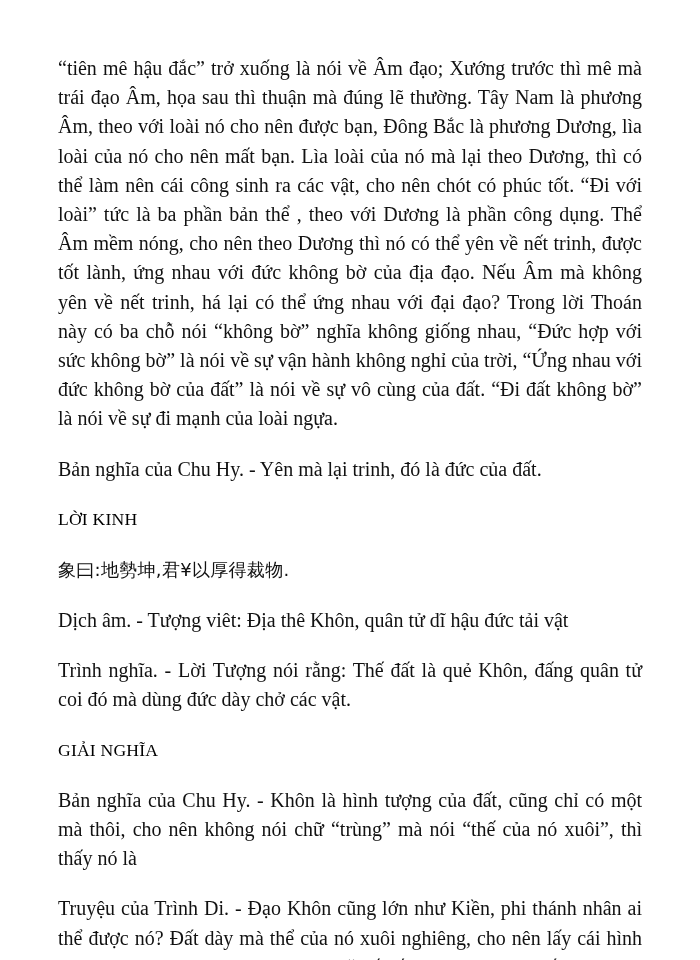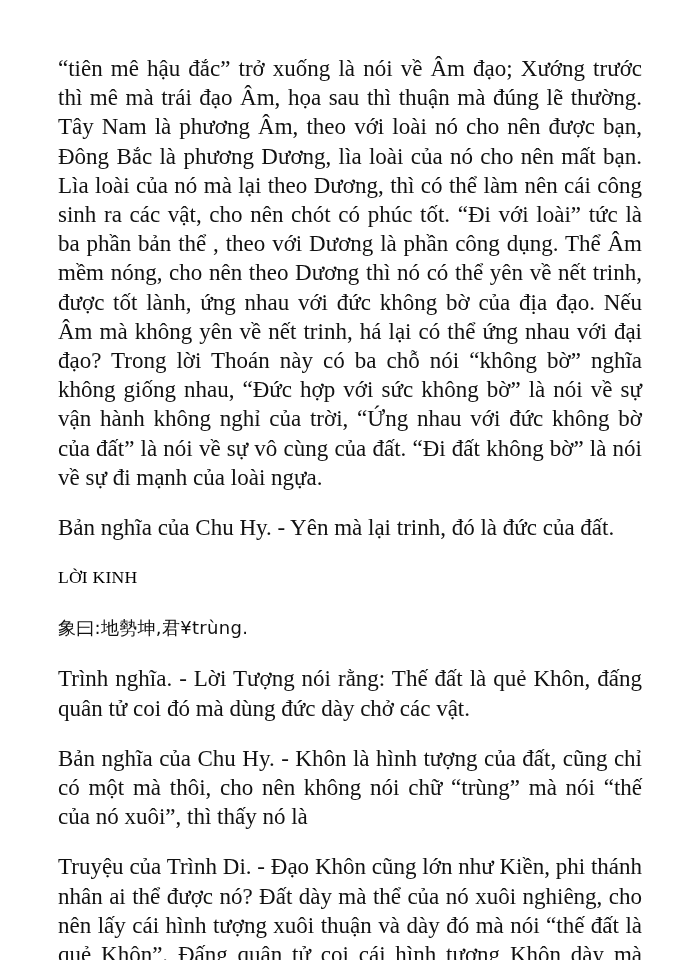--- a/index.html
+++ b/index.html
@@ -16,21 +16,21 @@
   }
   .page {
     position: relative;
     width: 700px;
     height: 960px;
     background: #ffffff;
     box-sizing: border-box;
     padding: 54px 58px 0 58px;
   }
   .body-text {
-    font-size: 23px;
+    font-size: 20px;
     line-height: 29.2px;
     text-align: justify;
     text-justify: inter-word;
     margin: 0;
     color: #111111;
   }
   .para {
     margin: 0 0 21px 0;
   }
   .heading {
@@ -60,23 +60,25 @@
 <body>
 
 <div class="page">
 
   <p class="body-text para">“tiên mê hậu đắc” trở xuống là nói về Âm đạo; Xướng trước thì mê mà trái đạo Âm, họa sau thì thuận mà đúng lẽ thường. Tây Nam là phương Âm, theo với loài nó cho nên được bạn, Đông Bắc là phương Dương, lìa loài của nó cho nên mất bạn. Lìa loài của nó mà lại theo Dương, thì có thể làm nên cái công sinh ra các vật, cho nên chót có phúc tốt. “Đi với loài” tức là ba phần bản thể , theo với Dương là phần công dụng. Thể Âm mềm nóng, cho nên theo Dương thì nó có thể yên về nết trinh, được tốt lành, ứng nhau với đức không bờ của địa đạo. Nếu Âm mà không yên về nết trinh, há lại có thể ứng nhau với đại đạo? Trong lời Thoán này có ba chỗ nói “không bờ” nghĩa không giống nhau, “Đức hợp với sức không bờ” là nói về sự vận hành không nghỉ của trời, “Ứng nhau với đức không bờ của đất” là nói về sự vô cùng của đất. “Đi đất không bờ” là nói về sự đi mạnh của loài ngựa.</p>
 
   <p class="body-text para no-justify"><span class="label">Bản nghĩa của Chu Hy.</span><span> - Yên mà lại trinh, đó là đức của đất.</span></p>
 
   <p class="heading">LỜI KINH</p>
 
-  <p class="cjk-line">象曰:地勢坤,君¥trùng.</p>
+  <p class="cjk-line">象曰:地勢坤,君¥以厚得裁物.</p>
 
+  <p class="body-text para no-justify"><span class="label">Dịch âm.</span><span> - Tượng viêt: Địa thê Khôn, quân tử dĩ hậu đức tải vật</span></p>
 
   <p class="body-text para"><span class="label">Trình nghĩa.</span><span> - Lời Tượng nói rằng: Thế đất là quẻ Khôn, đấng quân tử coi đó mà dùng đức dày chở các vật.</span></p>
 
+  <p class="heading">GIẢI NGHĨA</p>
 
   <p class="body-text para"><span class="label">Bản nghĩa của Chu Hy.</span><span> - Khôn là hình tượng của đất, cũng chỉ có một mà thôi, cho nên không nói chữ “trùng” mà nói “thế của nó xuôi”, thì thấy nó là</span></p>
 
   <p class="body-text para"><span>Truyệu của Trình Di.</span><span> - Đạo Khôn cũng lớn như Kiền, phi thánh nhân ai thể được nó? Đất dày mà thể của nó xuôi nghiêng, cho nên lấy cái hình tượng xuôi thuận và dày đó mà nói “thế đất là quẻ Khôn”. Đấng quân tử coi cái hình tượng Khôn dày mà đem cái đức thâm hậu chứa chở các vật.</span></p>
 
 </div>
 
 </body></html>

